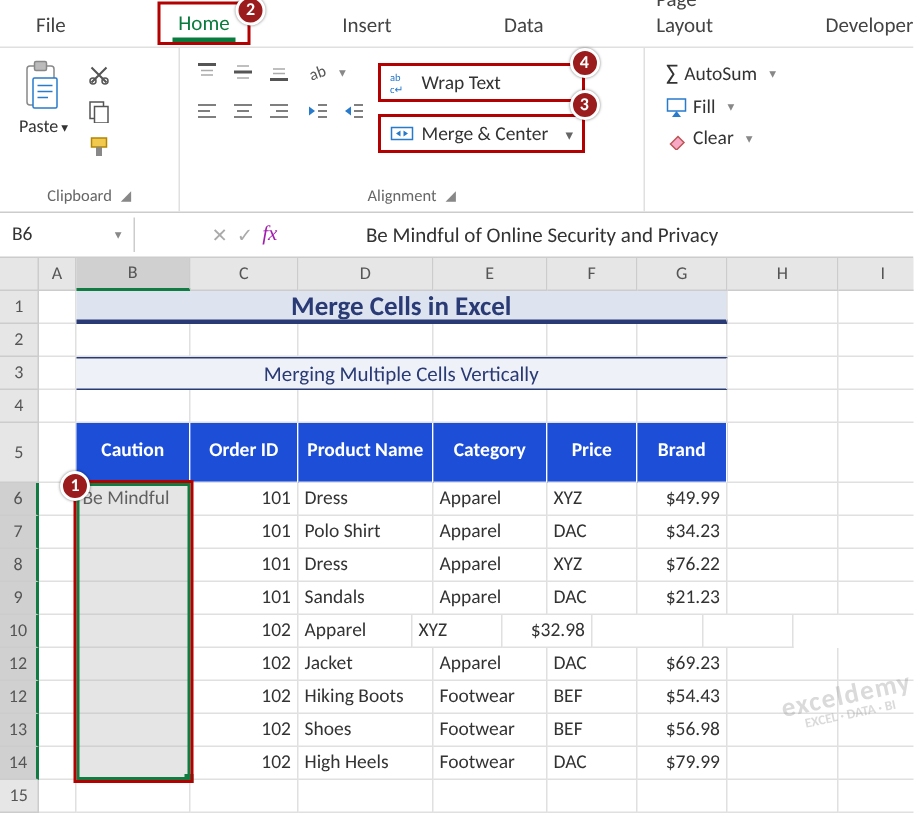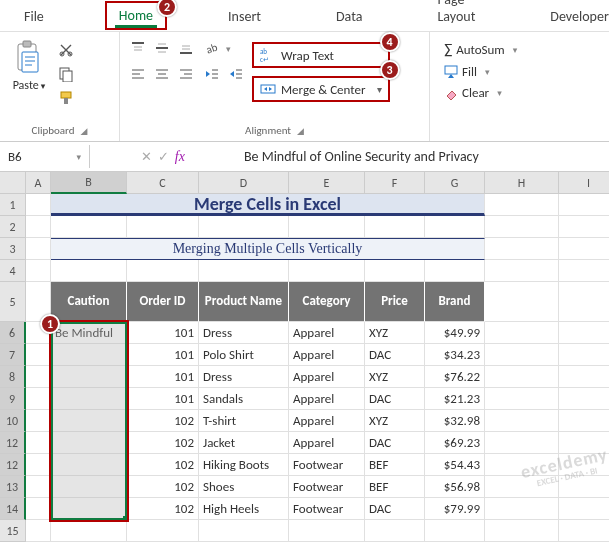--- a/index.html
+++ b/index.html
@@ -202,21 +202,21 @@
   }
   .subtitle-cell {
     background: #eef2f8;
     border-top: 1px solid #2a3a75;
     border-bottom: 1px solid #2a3a75;
     justify-content: center;
     font-size: 14px;
     color: #2a3a75;
   }
   .header-cell {
-    background: #737373;
+    background: #1d4ed8;
     color: #fff;
     font-weight: 600;
     justify-content: center;
     text-align: center;
     line-height: 1.1;
     white-space: normal;
     border-right: 1px solid #fff;
   }
   .num { justify-content: flex-end; }
   .selection-overlay {
@@ -509,21 +509,21 @@
         <div class="cell w-D"></div>
         <div class="cell w-E"></div>
         <div class="cell w-F"></div>
         <div class="cell w-G"></div>
         <div class="cell w-H"></div>
         <div class="cell w-I"></div>
       </div>
 
       <div class="row">
         <div class="cell w-A"></div>
-        <div class="cell subtitle-cell" style="width:434px;font-family:Liberation Serif, serif;">Merging Multiple Cells Vertically</div>
+        <div class="cell subtitle-cell" style="width:434px;">Merging Multiple Cells Vertically</div>
         <div class="cell w-H"></div>
         <div class="cell w-I"></div>
       </div>
 
       <div class="row">
         <div class="cell w-A"></div>
         <div class="cell w-B"></div>
         <div class="cell w-C"></div>
         <div class="cell w-D"></div>
         <div class="cell w-E"></div>
@@ -587,21 +587,20 @@
             <div class="cell w-E">Apparel</div>
             <div class="cell w-F">DAC</div>
             <div class="cell w-G num">$21.23</div>
             <div class="cell w-H"></div>
             <div class="cell w-I"></div>
           </div>
           <div class="row">
             <div class="cell w-A"></div>
             <div class="cell w-B"></div>
             <div class="cell w-C num">102</div>
-            <div class="cell w-D">T-shirt</div>
             <div class="cell w-E">Apparel</div>
             <div class="cell w-F">XYZ</div>
             <div class="cell w-G num">$32.98</div>
             <div class="cell w-H"></div>
             <div class="cell w-I"></div>
           </div>
           <div class="row">
             <div class="cell w-A"></div>
             <div class="cell w-B"></div>
             <div class="cell w-C num">102</div>

